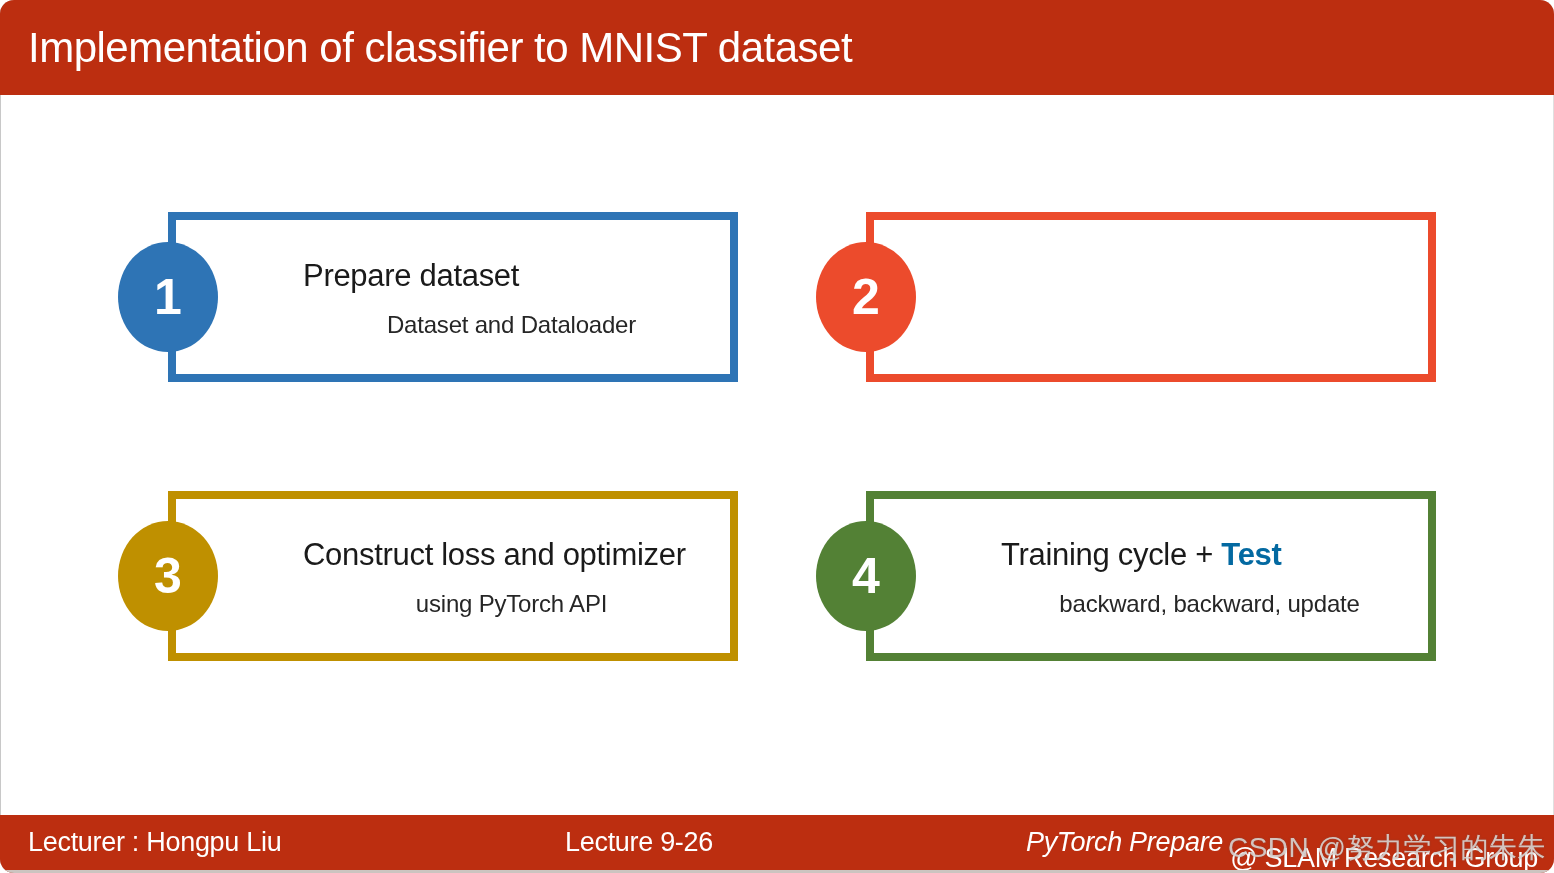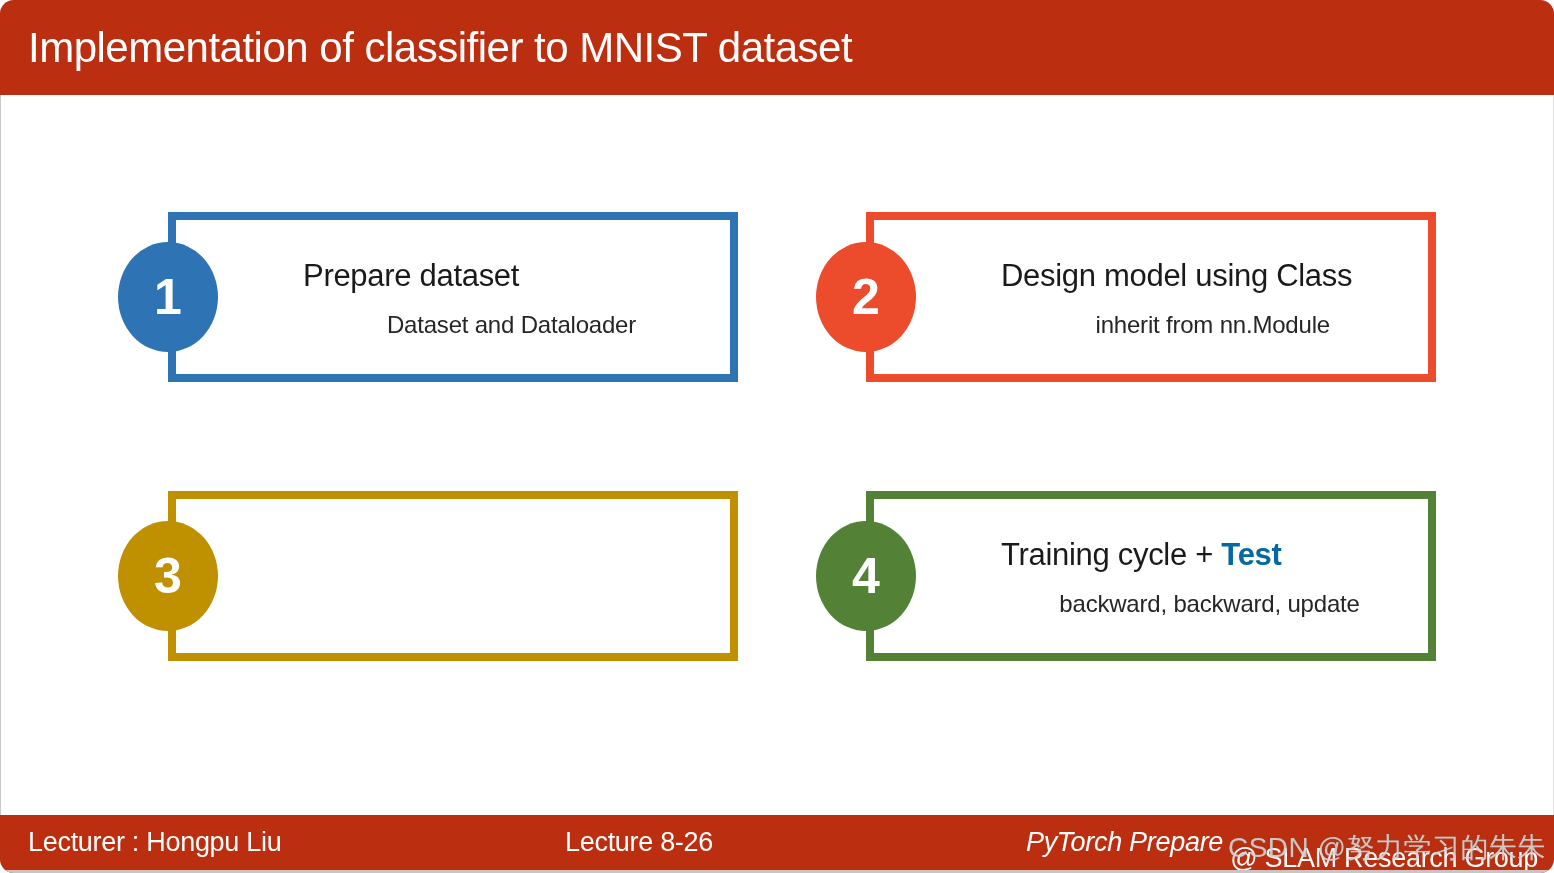--- a/index.html
+++ b/index.html
@@ -157,45 +157,45 @@
     <div class="step-texts">
       <div class="step-title"><span>Prepare dataset</span><span class="title-highlight"></span></div>
       <div class="step-subtitle">Dataset and Dataloader</div>
     </div>
   </div>
 
   <div class="step-box pos-2" style="--accent: #ec4b2c;">
     <div class="step-circle">
       <span class="step-number">2</span>
     </div>
+  </div>
+
+  <div class="step-box pos-3" style="--accent: #bf9000;">
+    <div class="step-circle">
+      <span class="step-number">3</span>
+    </div>
     <div class="step-texts">
-      <div class="step-title"><span>Design model using Class</span><span class="title-highlight"></span></div>
-      <div class="step-subtitle"> inherit from nn.Module</div>
-    </div>
-  </div>
-
-  <div class="step-box pos-3" style="--accent: #bf9000;">
-    <div class="step-circle">
-      <span class="step-number">3</span>
+      <div class="step-title"><span>Construct loss and optimizer</span><span class="title-highlight"></span></div>
+      <div class="step-subtitle">using PyTorch API</div>
     </div>
   </div>
 
   <div class="step-box pos-4" style="--accent: #538135;">
     <div class="step-circle">
       <span class="step-number">4</span>
     </div>
     <div class="step-texts">
       <div class="step-title"><span>Training cycle + </span><span class="title-highlight">Test</span></div>
       <div class="step-subtitle">backward, backward, update</div>
     </div>
   </div>
 
   <div class="footer">
     <div class="footer-text lecturer">Lecturer : Hongpu Liu</div>
-    <div class="footer-text lecture-number">Lecture 8-26</div>
+    <div class="footer-text lecture-number">Lecture 9-26</div>
     <div class="footer-text tutorial">
         <span class="italic">PyTorch Prepare</span>
         <span class="regular"> @ SLAM Research Group</span>
       </div>
   </div>
   <div class="bottom-edge"></div>
 
   <div class="watermark">CSDN @努力学习的朱朱</div>
 
 </div>

